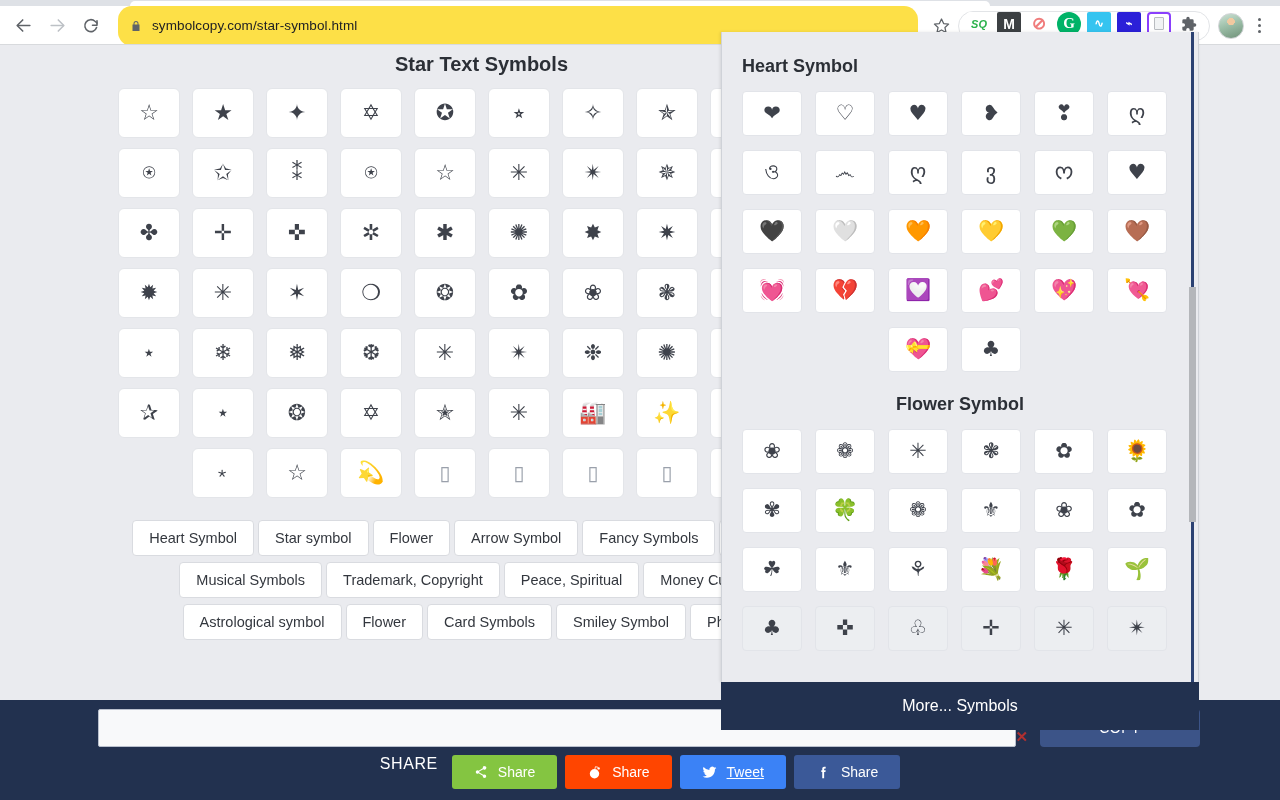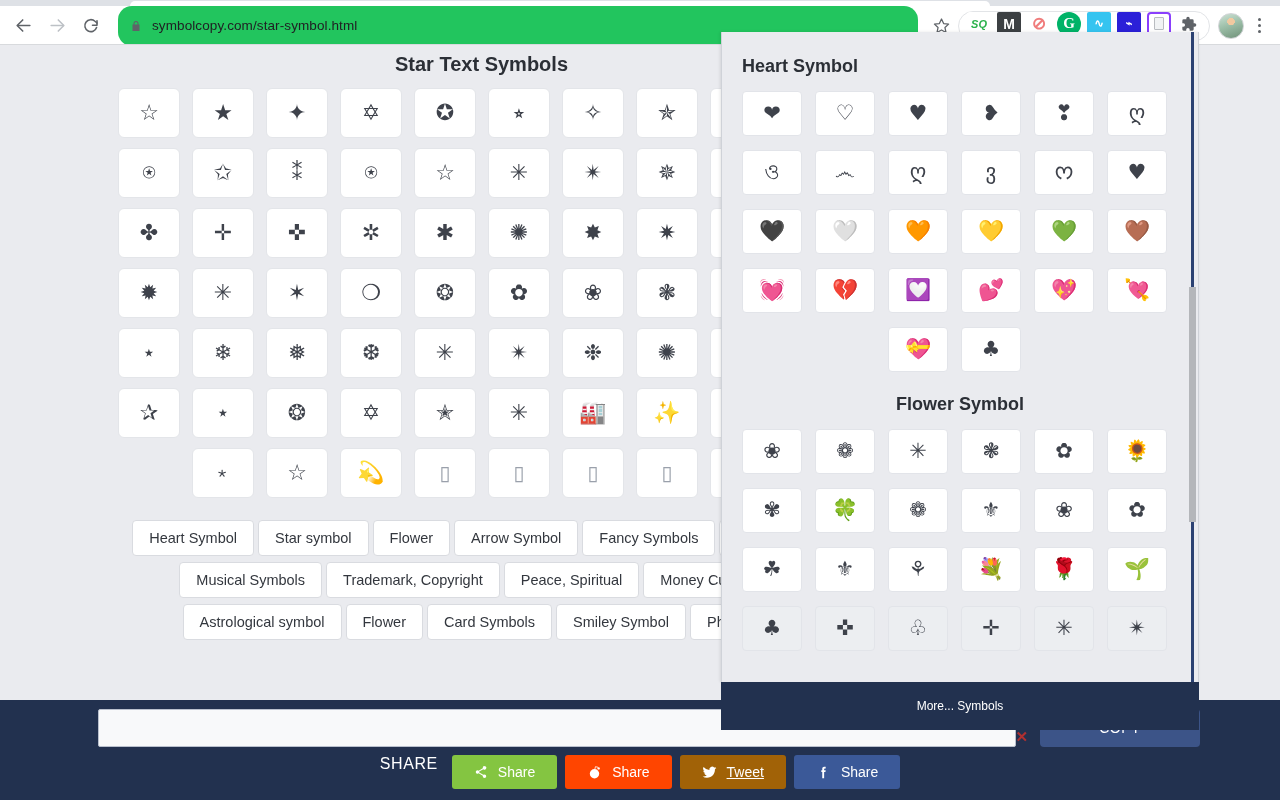--- a/index.html
+++ b/index.html
@@ -28,21 +28,21 @@
     background:#d8dadd;
   }
   .navbtn{
     width:34px; height:34px; display:flex; align-items:center; justify-content:center;
     color:#5f6368; flex:0 0 auto;
   }
   .navbtn.first{ margin-left:6px; }
   .navbtn svg{ display:block; }
   .navbtn.disabled{ color:#bdc1c6; }
   #omnibox{
-    flex:1 1 auto; height:40px; background:#22c55e; border-radius:14px;
+    flex:1 1 auto; height:40px; background:#fde047; border-radius:14px;
     display:flex; align-items:center; margin:0 8px 0 10px; padding:0 12px;
     min-width:0;
   }
   #omnibox .lock{ margin-right:10px; color:#5f6368; display:flex; }
   #omnibox .urltext{
     font-size:13.5px; color:#202124; white-space:nowrap; overflow:hidden;
     text-overflow:ellipsis; letter-spacing:.1px;
   }
   #actions{ display:flex; align-items:center; flex:0 0 auto; padding-right:4px; }
   .star-btn{ width:30px;height:30px;display:flex;align-items:center;justify-content:center;color:#5f6368;margin-right:2px;}
@@ -129,21 +129,21 @@
     background:#22314f; display:flex; align-items:flex-start; justify-content:center; gap:8px;
   }
   #share .lbl{ color:#fff; font-size:16px; margin-right:6px; letter-spacing:.6px;}
   .sbtn{
     height:34px; border-radius:3px; color:#fff; font-size:14px;
     display:flex; align-items:center; gap:10px; padding:0 22px;
   }
   .sbtn .ic{ font-size:14px; display:flex; align-items:center;}
   .sbtn.green{ background:#84c541; }
   .sbtn.reddit{ background:#ff4500; }
-  .sbtn.twitter{ background:#a16207;text-decoration:underline; }
+  .sbtn.twitter{ background:#3b82f6;text-decoration:underline; }
   .sbtn.fb{ background:#3b5998; }
 
   
   #popup{
     position:absolute; left:721px; top:32px; width:478px; height:650px;
     background:#eaebef; border-left:1px solid #cfd2d8; border-right:1px solid #cfd2d8;
     overflow:hidden; box-shadow:-1px 0 3px rgba(0,0,0,.10);
   }
   #popup .inner{ padding:18px 20px 10px 20px; }
   .pop-h{ font-size:18px; font-weight:bold; color:#2b2f36; margin:6px 0 14px 0;}
@@ -156,21 +156,21 @@
   }
   .pcell.gray{ background:#eceef1; }
   .pcell.hidden{ visibility:hidden; }
   #popscroll{
     position:absolute; right:2px; top:0; width:7px; height:650px; background:#eaebef;
   }
   #popscroll .track{ position:absolute; left:2px; top:0; width:3px; height:100%; background:#2b4172;}
   #popscroll .thumb{ position:absolute; left:0; top:255px; width:7px; height:235px; background:#b4b6ba; border-radius:0;}
   #popfooter{
     position:absolute; left:721px; top:682px; width:478px; height:48px;
-    background:#22314f; color:#fff; font-size:12px;
+    background:#22314f; color:#fff; font-size:16px;
     display:flex; align-items:center; justify-content:center;
   }
 </style>
 </head>
 <body>
 
 <div id="tabstrip">
   <div class="tab"></div>
 </div>
 

